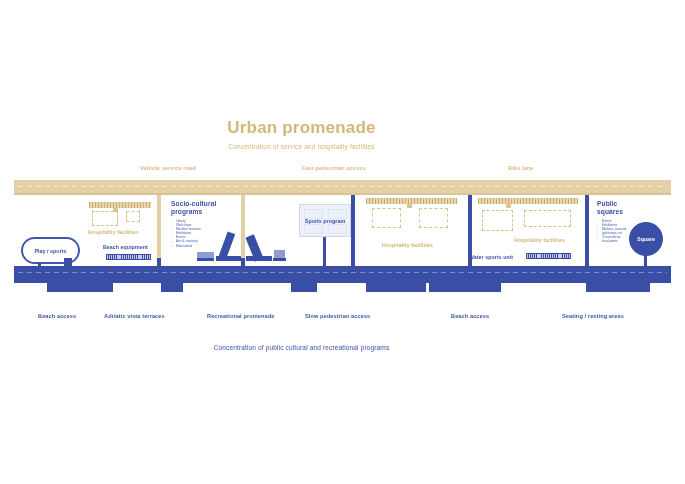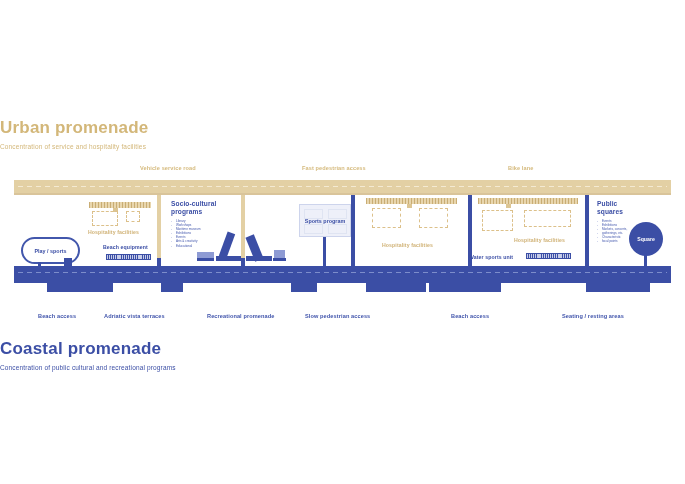--- a/index.html
+++ b/index.html
@@ -21,20 +21,21 @@
     left: 0; top: 0;
     width: 685px;
     height: 484px;
   }
 
   
   .title-block {
     position: absolute;
     left: 0;
     width: 603px;
+    text-align: center;
   }
   .title-urban { top: 118px; }
   .title-coastal { top: 339px; }
 
   .big-title {
     font-size: 17px;
     font-weight: bold;
     letter-spacing: 0.2px;
     margin: 0;
     line-height: 20px;
@@ -450,17 +451,16 @@
   </div>
 
   <div class="bottom-label" style="left:38px;  top:313px;">Beach access</div>
   <div class="bottom-label" style="left:104px; top:313px;">Adriatic vista terraces</div>
   <div class="bottom-label" style="left:207px; top:313px;">Recreational promenade</div>
   <div class="bottom-label" style="left:305px; top:313px;">Slow pedestrian access</div>
   <div class="bottom-label" style="left:451px; top:313px;">Beach access</div>
   <div class="bottom-label" style="left:562px; top:313px;">Seating / resting areas</div>
 
   <div class="title-block title-coastal">
-    <p class="big-title blue-text">Coastal promenade</p>
     <p class="big-sub blue-text">Concentration of public cultural and recreational programs</p>
   </div>
 
 </div>
 
 </body></html>

